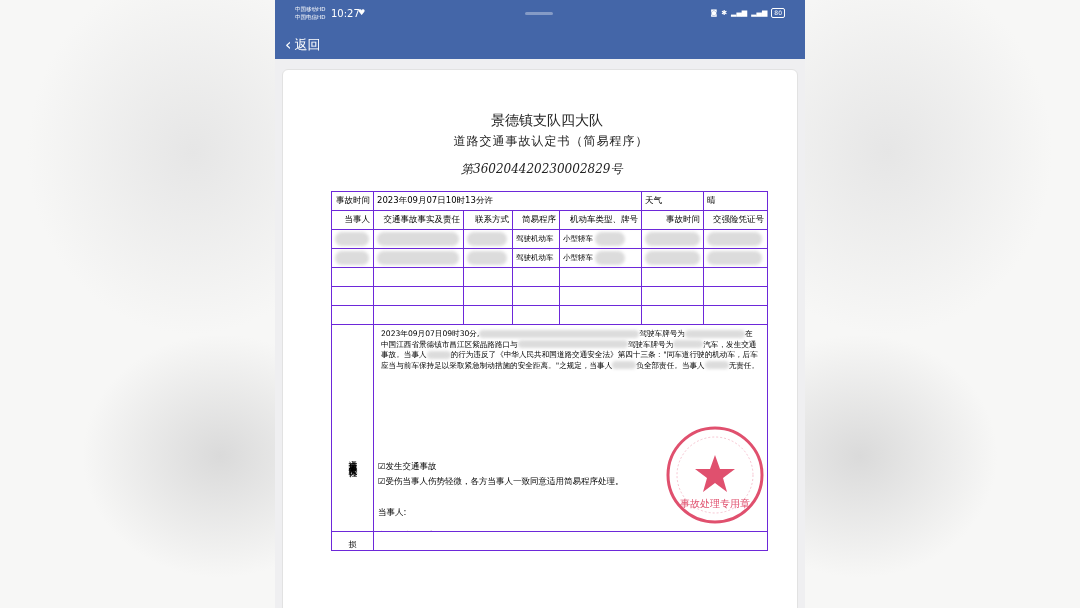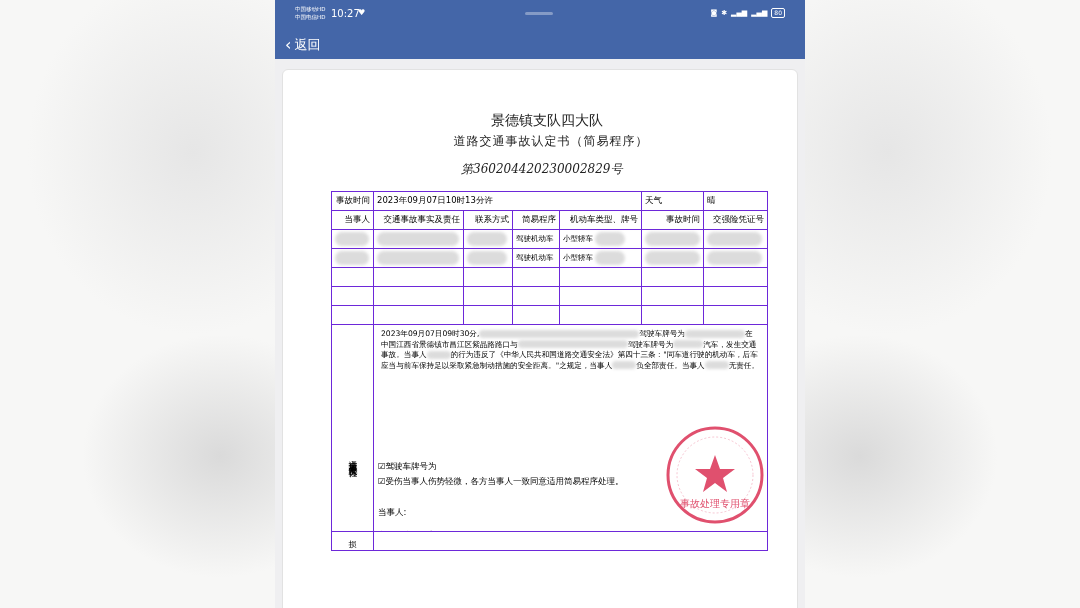--- a/index.html
+++ b/index.html
@@ -164,21 +164,21 @@
           </tr>
       <tr>
         <td class="facts-cell" style="vertical-align:middle !important">
           <div class="facts-label" style="margin-top:58px">交通事故事实及责任</div>
         </td>
         <td colspan="6" class="facts-cell">
           <div class="facts-text">
             <span>2023年09月07日09时30分,</span><span class="blur" style="width:160px"></span><span>驾驶车牌号为</span><span class="blur" style="width:60px"></span><span>在中国江西省景德镇市昌江区紫晶路路口与</span><span class="blur" style="width:110px"></span><span>驾驶车牌号为</span><span class="blur" style="width:30px"></span><span>汽车，发生交通事故。当事人</span><span class="blur" style="width:24px"></span><span>的行为违反了《中华人民共和国道路交通安全法》第四十三条："同车道行驶的机动车，后车应当与前车保持足以采取紧急制动措施的安全距离。"之规定，当事人</span><span class="blur" style="width:24px"></span><span>负全部责任。当事人</span><span class="blur" style="width:24px"></span><span>无责任。</span>
           </div>
           <div class="check-lines">
-            <div>☑驾驶车牌号为</div>
+            <div>☑发生交通事故</div>
             <div>☑受伤当事人伤势轻微，各方当事人一致同意适用简易程序处理。</div>
           </div>
           <div class="sign-lines">
             <div>当事人:</div>
             <div><span>交通警察:</span><span class="signature">胡保国</span></div>
           </div>
           <svg class="seal" viewBox="0 0 100 100">
             <circle cx="50" cy="50" r="47" fill="none" stroke="#e0506e" stroke-width="3"></circle>
             <circle cx="50" cy="50" r="38" fill="none" stroke="#f0a0b4" stroke-width="0.6" stroke-dasharray="2 2"></circle>
             <polygon points="50,30 55,44 70,44 58,53 62,67 50,58 38,67 42,53 30,44 45,44" fill="#e0506e"></polygon>

